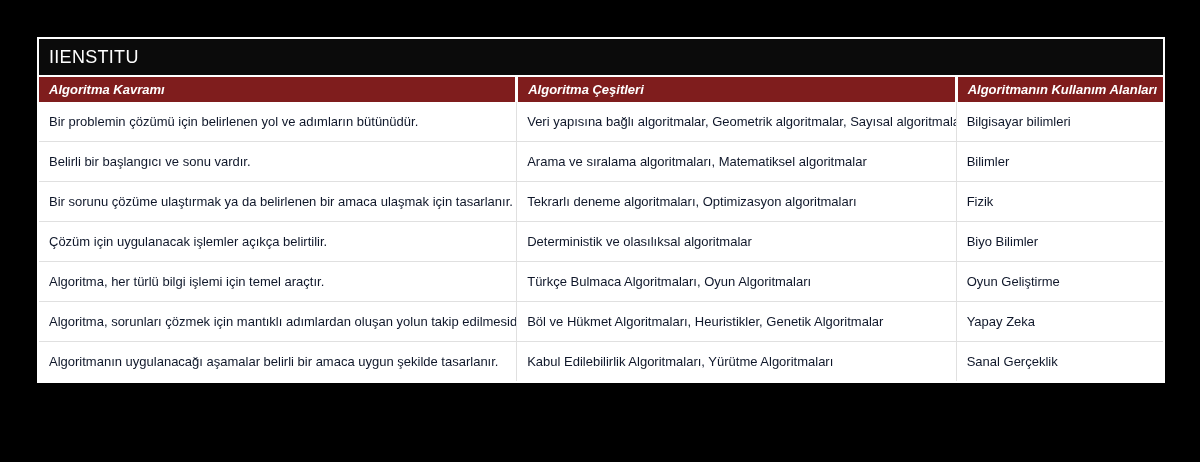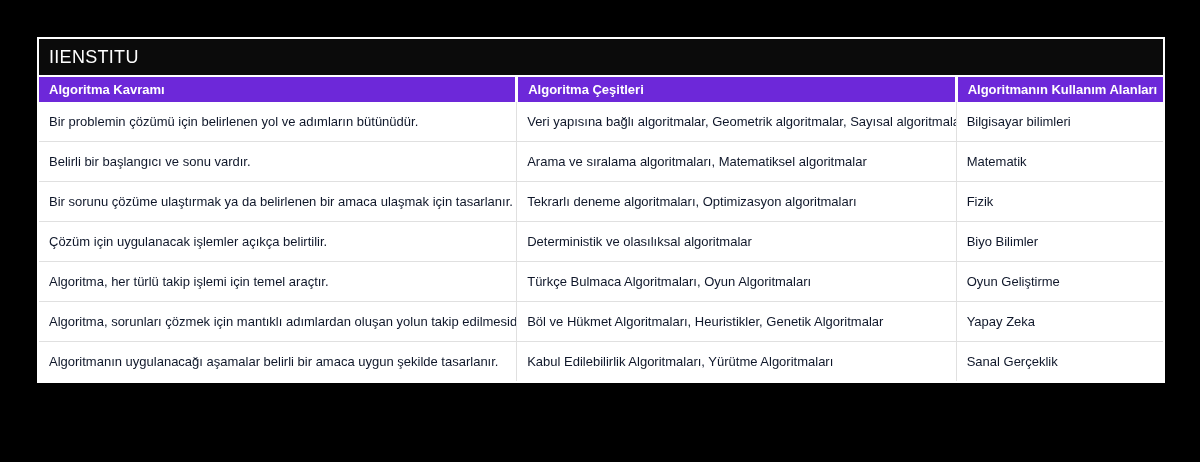--- a/index.html
+++ b/index.html
@@ -37,29 +37,30 @@
   }
   table.data {
     width: 100%;
     border-collapse: collapse;
     table-layout: fixed;
   }
   col.c1 { width: 42.5%; }
   col.c2 { width: 39.1%; }
   col.c3 { width: 18.4%; }
   table.data th {
-    background: #6d28d9;
+    background: #7f1d1d;
     color: #ffffff;
     text-align: left;
     font-size: 13px;
     font-weight: bold;
     padding: 5px 10px;
     line-height: 15px;
     white-space: nowrap;
     overflow: hidden;
+    font-style: italic;
   }
   table.data th + th { border-left: 3px solid #ffffff; }
   table.data td {
     font-size: 13px;
     color: #0f172a;
     padding: 12px 10px;
     line-height: 15px;
     border-top: 1px solid #e0e0e0;
     white-space: nowrap;
     overflow: hidden;
@@ -93,34 +94,34 @@
       <tbody>
 
       <tr>
             <td>Bir problemin çözümü için belirlenen yol ve adımların bütünüdür.</td>
             <td>Veri yapısına bağlı algoritmalar, Geometrik algoritmalar, Sayısal algoritmalar</td>
             <td>Bilgisayar bilimleri</td>
           </tr>
           <tr>
             <td>Belirli bir başlangıcı ve sonu vardır.</td>
             <td>Arama ve sıralama algoritmaları, Matematiksel algoritmalar</td>
-            <td>Matematik</td>
+            <td>Bilimler</td>
           </tr>
           <tr>
             <td>Bir sorunu çözüme ulaştırmak ya da belirlenen bir amaca ulaşmak için tasarlanır.</td>
             <td>Tekrarlı deneme algoritmaları, Optimizasyon algoritmaları</td>
             <td>Fizik</td>
           </tr>
           <tr>
             <td>Çözüm için uygulanacak işlemler açıkça belirtilir.</td>
             <td>Deterministik ve olasılıksal algoritmalar</td>
             <td>Biyo Bilimler</td>
           </tr>
           <tr>
-            <td>Algoritma, her türlü takip işlemi için temel araçtır.</td>
+            <td>Algoritma, her türlü bilgi işlemi için temel araçtır.</td>
             <td>Türkçe Bulmaca Algoritmaları, Oyun Algoritmaları</td>
             <td>Oyun Geliştirme</td>
           </tr>
           <tr>
             <td>Algoritma, sorunları çözmek için mantıklı adımlardan oluşan yolun takip edilmesidir.</td>
             <td>Böl ve Hükmet Algoritmaları, Heuristikler, Genetik Algoritmalar</td>
             <td>Yapay Zeka</td>
           </tr>
           <tr>
             <td>Algoritmanın uygulanacağı aşamalar belirli bir amaca uygun şekilde tasarlanır.</td>

